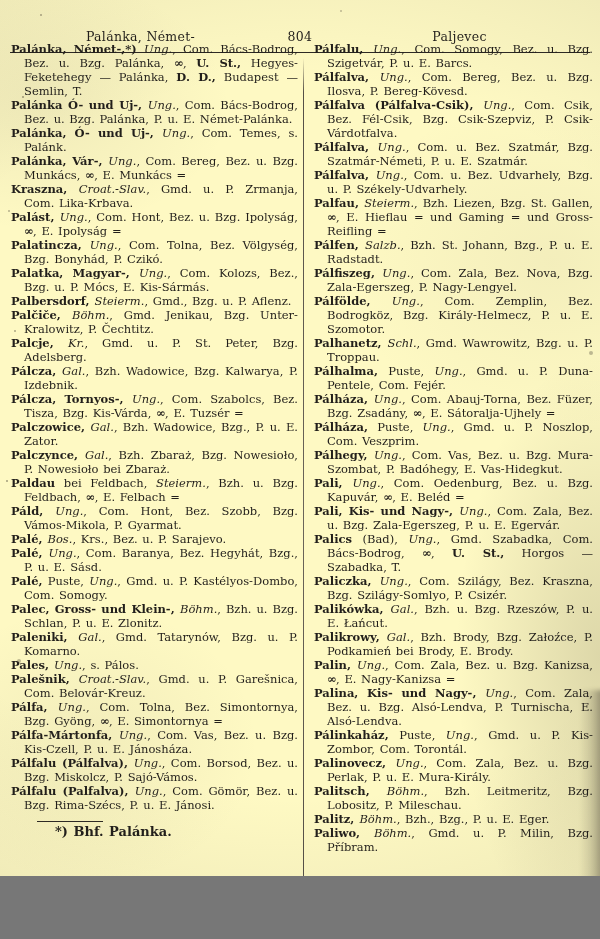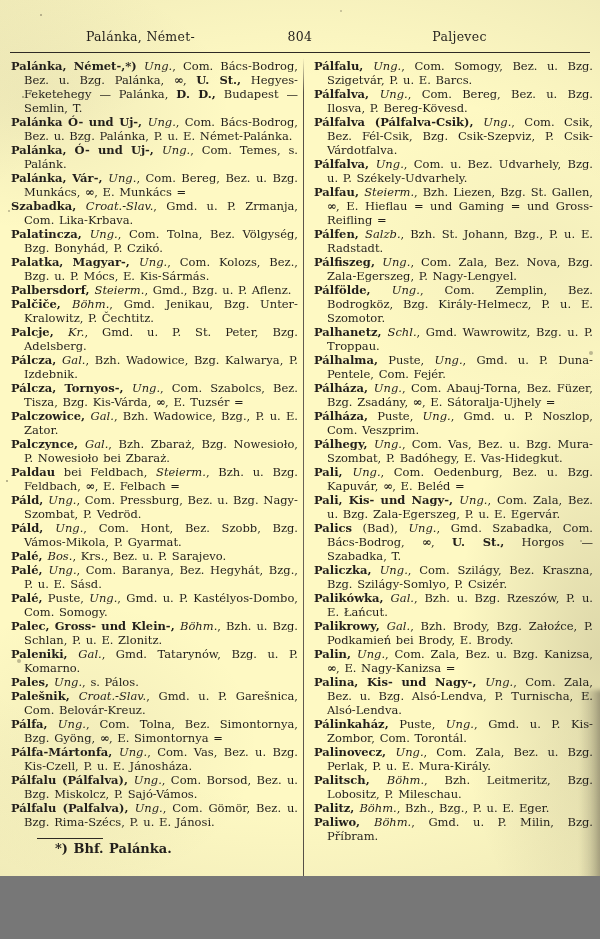--- a/index.html
+++ b/index.html
@@ -39,21 +39,21 @@
     display:grid;grid-template-columns:45% 10% 45%;
     font-size:12.5px;letter-spacing:.3px;
   }
   .header span{text-align:center;}
   .hrule{position:absolute;top:52px;left:10px;width:580px;border-top:1.6px solid #2e2a24;}
   .vrule{
     position:absolute;left:303px;top:58px;height:850px;width:1.2px;
     background:linear-gradient(#55504700, #554f46 4%, #6b6559 55%, #554f46 96%, #55504700);
   }
   .col{
-    position:absolute;top:59px;font-size:11.5px;line-height:14px;
+    position:absolute;top:42px;font-size:11.5px;line-height:14px;
     text-align:justify;word-spacing:1px;
   }
   .col.left{left:11px;width:287px;}
   .col.right{left:314px;width:279px;}
   .entry{margin:0;text-indent:-13px;padding-left:13px;}
   .hw{font-weight:bold;}
   .reg{font-style:italic;}
   .sym{font-weight:bold;letter-spacing:-.5px;}
   .fn-rule{margin:9px 0 3px 26px;width:66px;border-top:1.5px solid #2e2a24;}
   .fn-text{padding-left:44px;font-weight:bold;font-size:13px;}
@@ -69,32 +69,32 @@
   </div>
   <div class="hrule"></div>
   <div class="vrule"></div>
 
   <div class="col left">
     <div id="col-left">
         <p class="entry"><span class="hw">Palánka, Német-,*) </span><span class="reg">Ung.</span><span>, Com. Bács-Bodrog, Bez. u. Bzg. Palánka, </span><span class="sym">∞</span><span>, </span><span class="hw">U. St.,</span><span> Hegyes-Feketehegy — Palánka, </span><span class="hw">D. D.,</span><span> Budapest — Semlin, T.</span></p>
         <p class="entry"><span class="hw">Palánka Ó- und Uj-, </span><span class="reg">Ung.</span><span>, Com. Bács-Bodrog, Bez. u. Bzg. Palánka, P. u. E. Német-Palánka.</span></p>
         <p class="entry"><span class="hw">Palánka, Ó- und Uj-, </span><span class="reg">Ung.</span><span>, Com. Temes, s. Palánk.</span></p>
         <p class="entry"><span class="hw">Palánka, Vár-, </span><span class="reg">Ung.</span><span>, Com. Bereg, Bez. u. Bzg. Munkács, </span><span class="sym">∞</span><span>, E. Munkács =</span></p>
-        <p class="entry"><span class="hw">Szabadka, </span><span class="reg">Croat.-Slav.</span><span>, Gmd. u. P. Zrmanja, Com. Lika-Krbava.</span></p>
+        <p class="entry"><span class="hw">Kraszna, </span><span class="reg">Croat.-Slav.</span><span>, Gmd. u. P. Zrmanja, Com. Lika-Krbava.</span></p>
+        <p class="entry"><span class="hw">Palást, </span><span class="reg">Ung.</span><span>, Com. Hont, Bez. u. Bzg. Ipolyság, </span><span class="sym">∞</span><span>, E. Ipolyság =</span></p>
         <p class="entry"><span class="hw">Palatincza, </span><span class="reg">Ung.</span><span>, Com. Tolna, Bez. Völgység, Bzg. Bonyhád, P. Czikó.</span></p>
         <p class="entry"><span class="hw">Palatka, Magyar-, </span><span class="reg">Ung.</span><span>, Com. Kolozs, Bez., Bzg. u. P. Mócs, E. Kis-Sármás.</span></p>
         <p class="entry"><span class="hw">Palbersdorf, </span><span class="reg">Steierm.</span><span>, Gmd., Bzg. u. P. Aflenz.</span></p>
         <p class="entry"><span class="hw">Palčiče, </span><span class="reg">Böhm.</span><span>, Gmd. Jenikau, Bzg. Unter-Kralowitz, P. Čechtitz.</span></p>
         <p class="entry"><span class="hw">Palcje, </span><span class="reg">Kr.</span><span>, Gmd. u. P. St. Peter, Bzg. Adelsberg.</span></p>
         <p class="entry"><span class="hw">Pálcza, </span><span class="reg">Gal.</span><span>, Bzh. Wadowice, Bzg. Kalwarya, P. Izdebnik.</span></p>
         <p class="entry"><span class="hw">Pálcza, Tornyos-, </span><span class="reg">Ung.</span><span>, Com. Szabolcs, Bez. Tisza, Bzg. Kis-Várda, </span><span class="sym">∞</span><span>, E. Tuzsér =</span></p>
         <p class="entry"><span class="hw">Palczowice, </span><span class="reg">Gal.</span><span>, Bzh. Wadowice, Bzg., P. u. E. Zator.</span></p>
         <p class="entry"><span class="hw">Palczynce, </span><span class="reg">Gal.</span><span>, Bzh. Zbaraż, Bzg. Nowesioło, P. Nowesioło bei Zbaraż.</span></p>
         <p class="entry"><span class="hw">Paldau</span><span> bei Feldbach, </span><span class="reg">Steierm.</span><span>, Bzh. u. Bzg. Feldbach, </span><span class="sym">∞</span><span>, E. Felbach =</span></p>
-        <p class="entry"><span class="hw">Páld, </span><span class="reg">Ung.</span><span>, Com. Pressburg, Bez. u. Bzg. Nagy-Szombat, P. Vedröd.</span></p>
         <p class="entry"><span class="hw">Páld, </span><span class="reg">Ung.</span><span>, Com. Hont, Bez. Szobb, Bzg. Vámos-Mikola, P. Gyarmat.</span></p>
         <p class="entry"><span class="hw">Palé, </span><span class="reg">Bos.</span><span>, Krs., Bez. u. P. Sarajevo.</span></p>
         <p class="entry"><span class="hw">Palé, </span><span class="reg">Ung.</span><span>, Com. Baranya, Bez. Hegyhát, Bzg., P. u. E. Sásd.</span></p>
         <p class="entry"><span class="hw">Palé,</span><span> Puste, </span><span class="reg">Ung.</span><span>, Gmd. u. P. Kastélyos-Dombo, Com. Somogy.</span></p>
         <p class="entry"><span class="hw">Palec, Gross- und Klein-, </span><span class="reg">Böhm.</span><span>, Bzh. u. Bzg. Schlan, P. u. E. Zlonitz.</span></p>
         <p class="entry"><span class="hw">Paleniki, </span><span class="reg">Gal.</span><span>, Gmd. Tatarynów, Bzg. u. P. Komarno.</span></p>
         <p class="entry"><span class="hw">Pales, </span><span class="reg">Ung.</span><span>, s. Pálos.</span></p>
         <p class="entry"><span class="hw">Palešnik, </span><span class="reg">Croat.-Slav.</span><span>, Gmd. u. P. Garešnica, Com. Belovár-Kreuz.</span></p>
         <p class="entry"><span class="hw">Pálfa, </span><span class="reg">Ung.</span><span>, Com. Tolna, Bez. Simontornya, Bzg. Gyöng, </span><span class="sym">∞</span><span>, E. Simontornya =</span></p>
         <p class="entry"><span class="hw">Pálfa-Mártonfa, </span><span class="reg">Ung.</span><span>, Com. Vas, Bez. u. Bzg. Kis-Czell, P. u. E. Jánosháza.</span></p>
@@ -103,20 +103,21 @@
       </div>
     <div class="fn-rule"></div>
     <div class="fn-text">*) Bhf. Palánka.</div>
   </div>
 
   <div class="col right">
     <div id="col-right">
         <p class="entry"><span class="hw">Pálfalu, </span><span class="reg">Ung.</span><span>, Com. Somogy, Bez. u. Bzg. Szigetvár, P. u. E. Barcs.</span></p>
         <p class="entry"><span class="hw">Pálfalva, </span><span class="reg">Ung.</span><span>, Com. Bereg, Bez. u. Bzg. Ilosva, P. Bereg-Kövesd.</span></p>
         <p class="entry"><span class="hw">Pálfalva (Pálfalva-Csik), </span><span class="reg">Ung.</span><span>, Com. Csik, Bez. Fél-Csik, Bzg. Csik-Szepviz, P. Csik-Várdotfalva.</span></p>
+        <p class="entry"><span class="hw">Pálfalva, </span><span class="reg">Ung.</span><span>, Com. u. Bez. Szatmár, Bzg. Szatmár-Németi, P. u. E. Szatmár.</span></p>
         <p class="entry"><span class="hw">Pálfalva, </span><span class="reg">Ung.</span><span>, Com. u. Bez. Udvarhely, Bzg. u. P. Székely-Udvarhely.</span></p>
         <p class="entry"><span class="hw">Palfau, </span><span class="reg">Steierm.</span><span>, Bzh. Liezen, Bzg. St. Gallen, </span><span class="sym">∞</span><span>, E. Hieflau = und Gaming = und Gross-Reifling =</span></p>
         <p class="entry"><span class="hw">Pálfen, </span><span class="reg">Salzb.</span><span>, Bzh. St. Johann, Bzg., P. u. E. Radstadt.</span></p>
         <p class="entry"><span class="hw">Pálfiszeg, </span><span class="reg">Ung.</span><span>, Com. Zala, Bez. Nova, Bzg. Zala-Egerszeg, P. Nagy-Lengyel.</span></p>
         <p class="entry"><span class="hw">Pálfölde, </span><span class="reg">Ung.</span><span>, Com. Zemplin, Bez. Bodrogköz, Bzg. Király-Helmecz, P. u. E. Szomotor.</span></p>
         <p class="entry"><span class="hw">Palhanetz, </span><span class="reg">Schl.</span><span>, Gmd. Wawrowitz, Bzg. u. P. Troppau.</span></p>
         <p class="entry"><span class="hw">Pálhalma,</span><span> Puste, </span><span class="reg">Ung.</span><span>, Gmd. u. P. Duna-Pentele, Com. Fejér.</span></p>
         <p class="entry"><span class="hw">Pálháza, </span><span class="reg">Ung.</span><span>, Com. Abauj-Torna, Bez. Füzer, Bzg. Zsadány, </span><span class="sym">∞</span><span>, E. Sátoralja-Ujhely =</span></p>
         <p class="entry"><span class="hw">Pálháza,</span><span> Puste, </span><span class="reg">Ung.</span><span>, Gmd. u. P. Noszlop, Com. Veszprim.</span></p>
         <p class="entry"><span class="hw">Pálhegy, </span><span class="reg">Ung.</span><span>, Com. Vas, Bez. u. Bzg. Mura-Szombat, P. Badóhegy, E. Vas-Hidegkut.</span></p>

